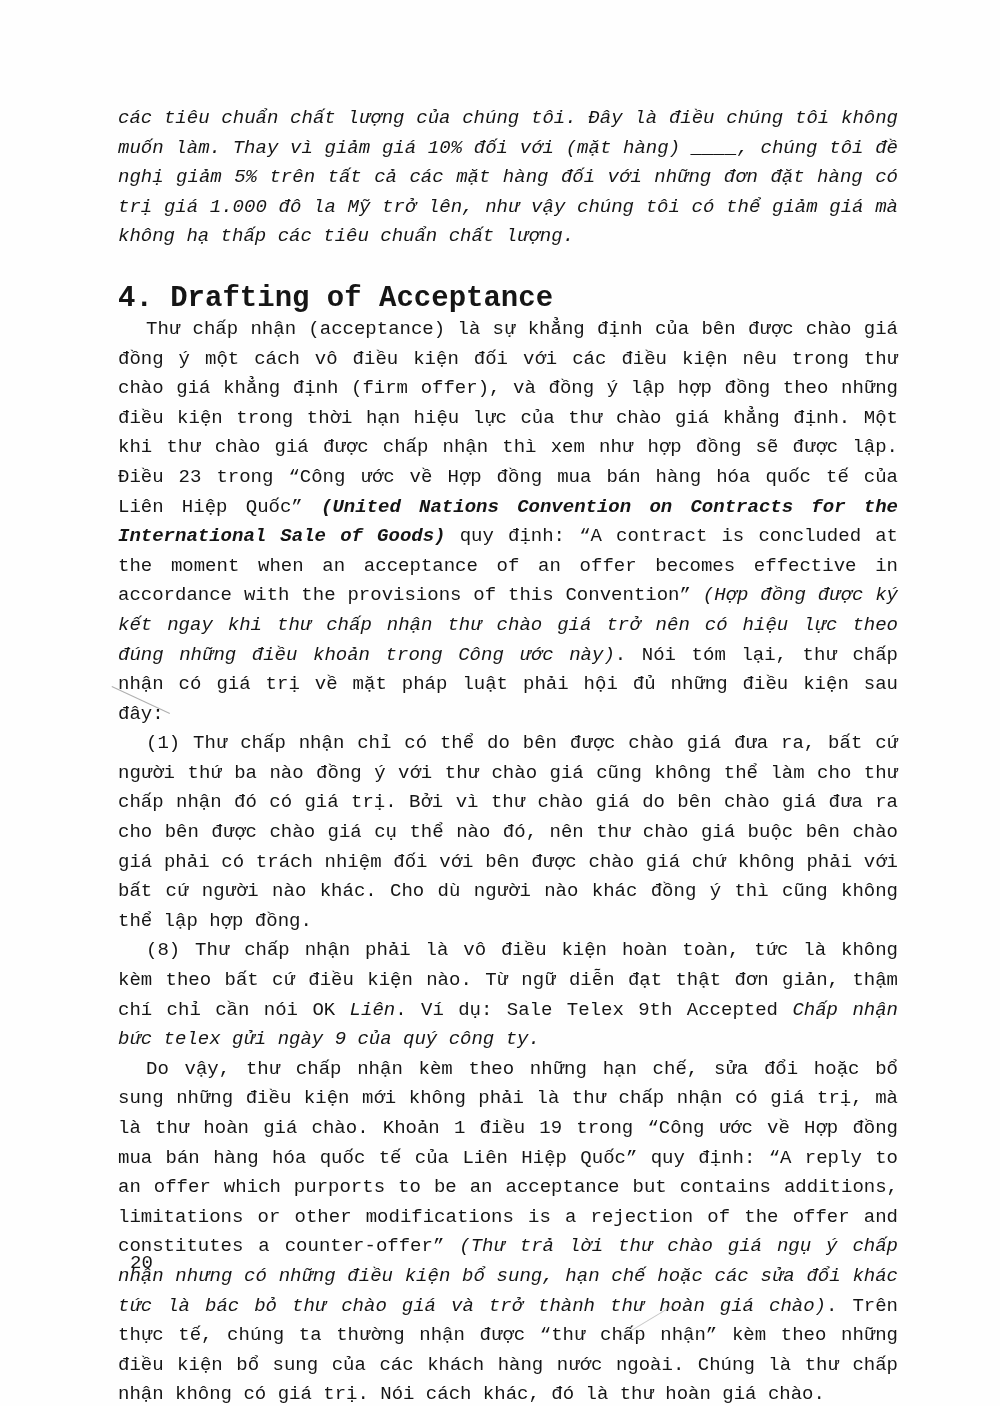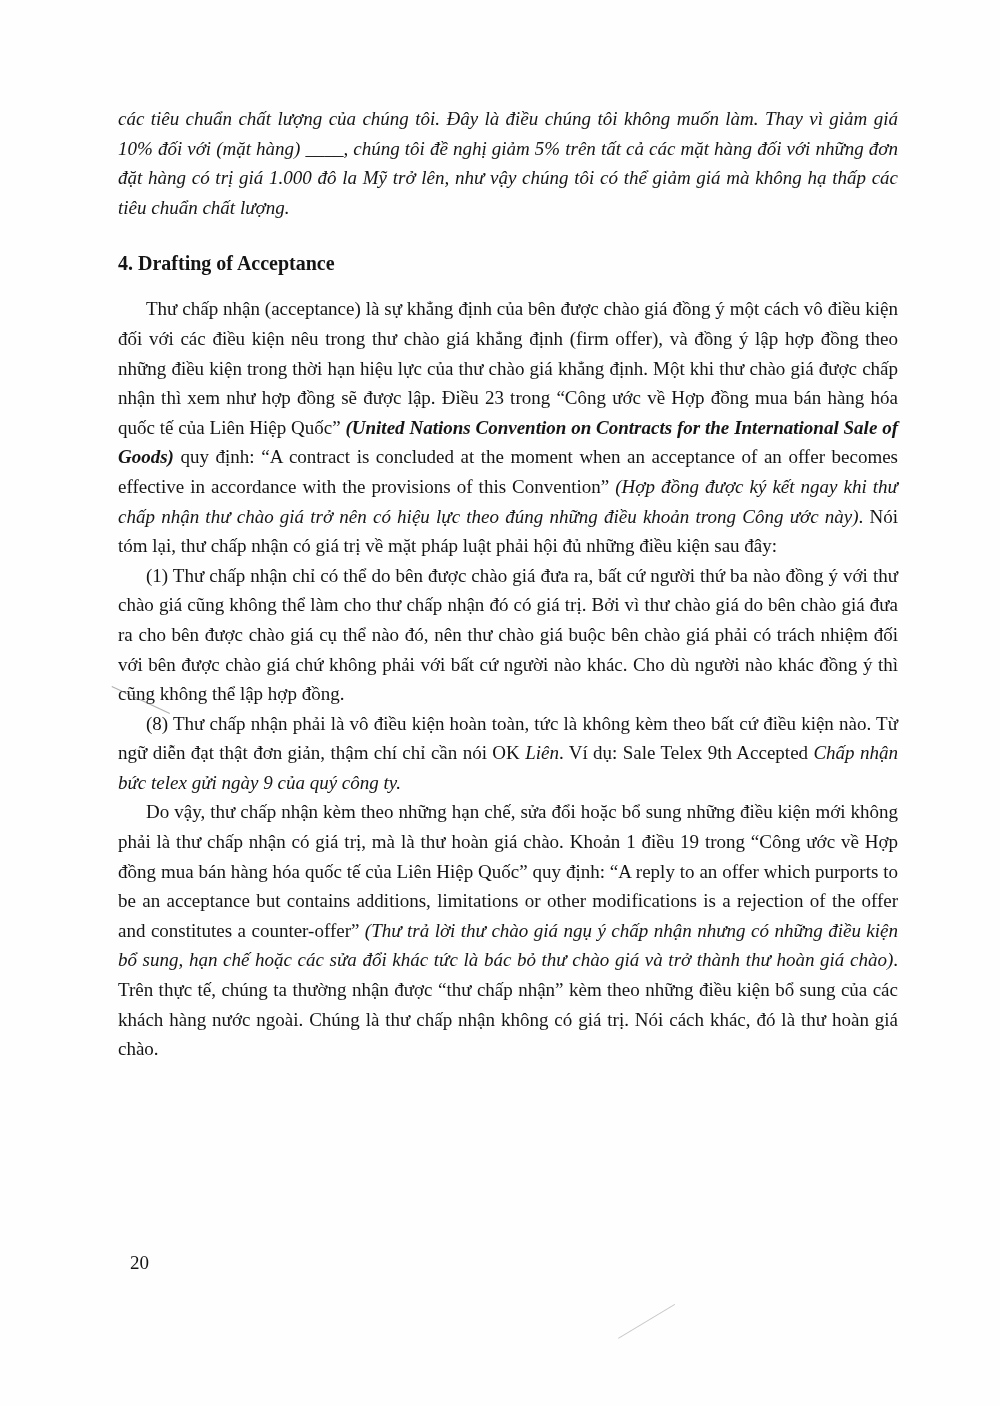--- a/index.html
+++ b/index.html
@@ -2,21 +2,21 @@
 <html><head>
 <meta charset="utf-8">
 <style>
   html, body { margin: 0; padding: 0; background: #ffffff; }
   .sheet {
     position: relative;
     width: 1000px;
     height: 1406px;
     background: #fefefe;
     overflow: hidden;
-    font-family: Liberation Serif, serif;
+    font-family: Liberation Mono, monospace;
     color: #151515;
   }
   .text-col {
     position: absolute;
     left: 118px;
     top: 104px;
     width: 780px;
   }
   p.para {
     margin: 0;
@@ -26,23 +26,22 @@
   }
   .italic { font-style: italic; }
   .bold-italic { font-style: italic; font-weight: bold; }
   .indent { text-indent: 28px; }
   .p-hope { margin-top: 14px; }
   .heading-row {
     display: flex;
     justify-content: space-between;
     align-items: baseline;
     font-weight: bold;
-    font-size: 20px;
+    font-size: 29px;
     margin-top: 30px;
-    margin-bottom: 19px;
   }
   .p-item { margin-top: 13px; }
   .p-counter { margin-top: 14px; }
   .p-intro { margin-top: 0; }
   .page-num {
     position: absolute;
     left: 130px;
     top: 1216px;
     font-size: 19px;
     margin-top: 36px;

